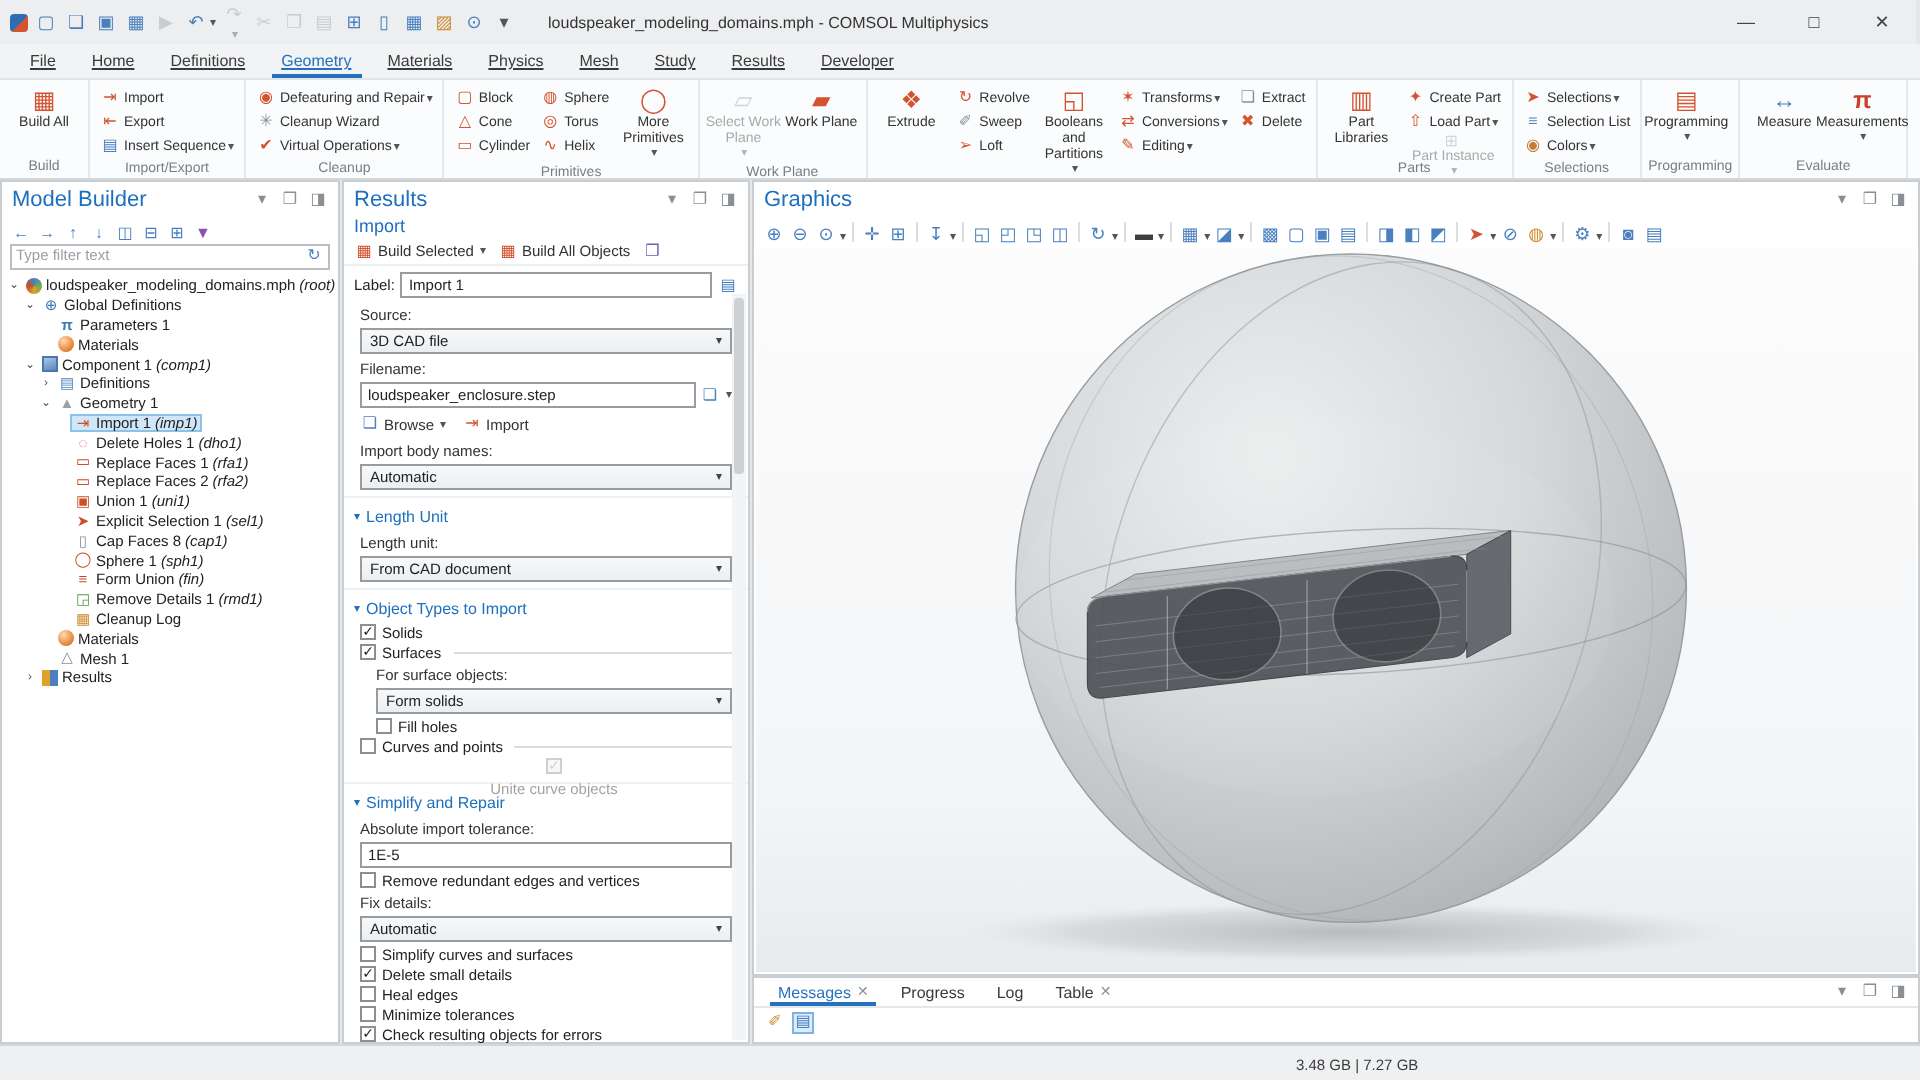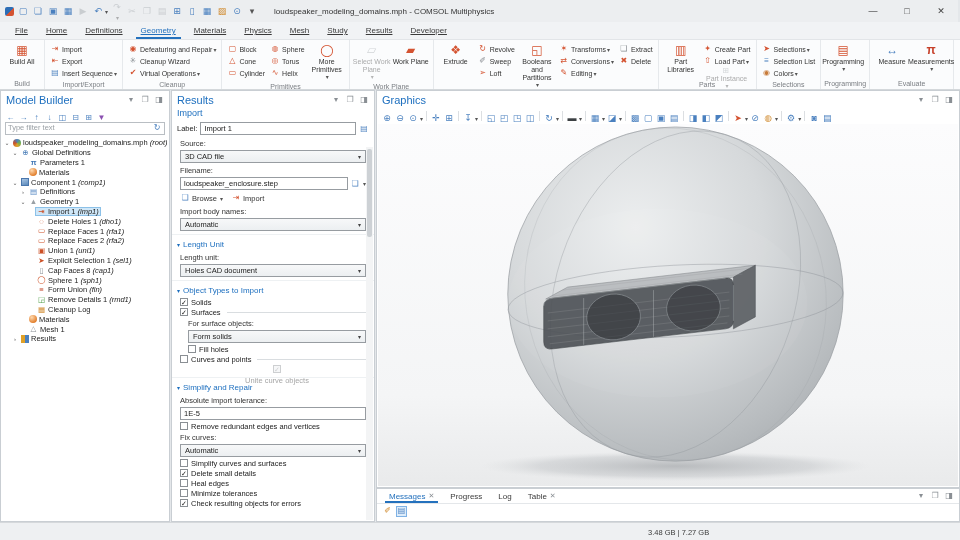--- a/index.html
+++ b/index.html
@@ -744,20 +744,32 @@
   <div class="panel" id="settings">
     <div class="panel-header">
       <span class="panel-title">Results</span>
       <span class="panel-icons">
         <span class="gi sm" data-icon="panel-menu"></span>
         <span class="gi sm" data-icon="panel-float"></span>
         <span class="gi sm" data-icon="panel-pin"></span>
       </span>
     </div>
     <div class="set-subtitle">Import</div>
+    <div class="set-toolbar">
+      <span class="set-tb-btn">
+        <span class="gi sm" data-icon="build-selected"></span>
+        <span>Build Selected</span>
+        <span class="caret">▾</span>
+      </span>
+      <span class="set-tb-btn">
+        <span class="gi sm" data-icon="build-all-objects"></span>
+        <span>Build All Objects</span>
+      </span>
+      <span class="gi sm" data-icon="cube"></span>
+    </div>
     <div class="label-row">
       <span>Label:</span>
       <span class="li-input">
           <span>Import 1</span>
         </span>
       <span class="gi sm" data-icon="label-edit"></span>
     </div>
     <div id="settings-rows">
         <div class="field-label">Source:</div>
         <div class="dropdown">
@@ -787,21 +799,21 @@
         <div class="dropdown">
           <span>Automatic</span>
           <span class="dd-arrow">▾</span>
         </div>
         <div class="sec-header">
           <span class="chev">▾</span>
           <span>Length Unit</span>
         </div>
         <div class="field-label">Length unit:</div>
         <div class="dropdown">
-          <span>Holes CAD document</span>
+          <span>From CAD document</span>
           <span class="dd-arrow">▾</span>
         </div>
         <div class="sec-header">
           <span class="chev">▾</span>
           <span>Object Types to Import</span>
         </div>
         <div class="checkbox-row">
           <span class="cb checked"></span>
           <span>Solids</span>
         </div>
@@ -833,21 +845,21 @@
           <span>Simplify and Repair</span>
         </div>
         <div class="field-label">Absolute import tolerance:</div>
         <div class="text-input">
           <span>1E-5</span>
         </div>
         <div class="checkbox-row">
           <span class="cb"></span>
           <span>Remove redundant edges and vertices</span>
         </div>
-        <div class="field-label">Fix curves:</div>
+        <div class="field-label">Fix details:</div>
         <div class="dropdown">
           <span>Automatic</span>
           <span class="dd-arrow">▾</span>
         </div>
         <div class="checkbox-row">
           <span class="cb"></span>
           <span>Simplify curves and surfaces</span>
         </div>
         <div class="checkbox-row">
           <span class="cb checked"></span>

